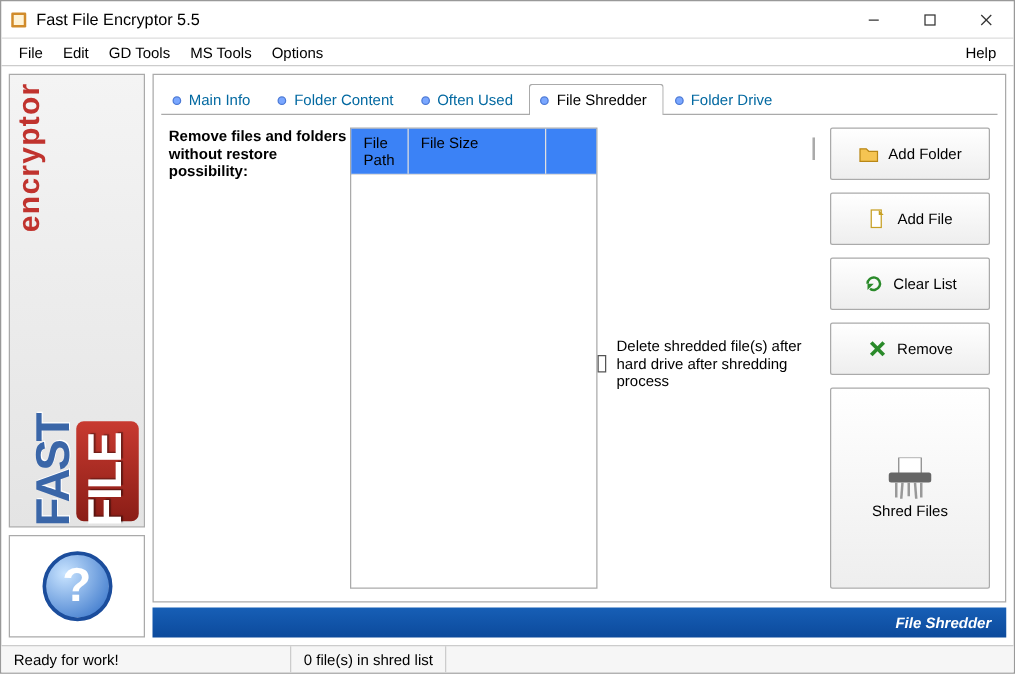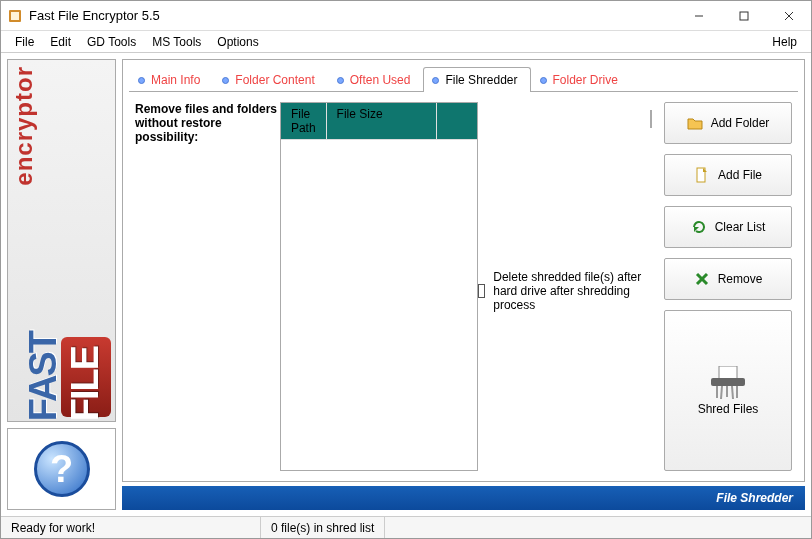--- a/index.html
+++ b/index.html
@@ -24,49 +24,49 @@
 .banner .case { position: absolute; right: 4px; bottom: 4px; width: 50px; height: 80px; background: linear-gradient(#c83a30,#8a1d16); border-radius: 6px; }
 .banner .vert-file { position:absolute; right: 8px; bottom: 0; transform: rotate(180deg); writing-mode: vertical-rl; color:#fff; font-weight:900; font-size:38px; letter-spacing:-2px; text-shadow:1px 1px 1px rgba(0,0,0,.4);}
 .banner .vert-fast { position:absolute; right: 50px; bottom: 0; transform: rotate(180deg); writing-mode: vertical-rl; color:#3a66a8; font-weight:900; font-size:38px; letter-spacing:-2px; text-shadow:1px 1px 0 #fff;}
 .helpbox { height: 82px; border: 1px solid #aaa; display: flex; align-items: center; justify-content: center; }
 .helpbox .q { width: 56px; height: 56px; border-radius: 50%; background: radial-gradient(circle at 30% 30%,#c9e4ff,#2b6bc5); display:flex;align-items:center;justify-content:center;color:#fff;font-size:38px;font-weight:900;border:3px solid #1b4d9c;}
 
 .right-col { flex: 1; display: flex; flex-direction: column; gap: 4px; min-height: 0; }
 
 .panel { flex: 1; border: 1px solid #aaa; display: flex; flex-direction: column; min-height: 0; }
 .tabs { display: flex; padding: 6px 6px 0 6px; gap: 0; align-items: flex-end; }
-.tab { padding: 5px 12px 5px 8px; border: 1px solid transparent; border-bottom: none; display:flex; align-items:center; gap:6px; color:#ef4444; cursor:default; border-radius:3px 3px 0 0; position: relative; top: 1px;}
+.tab { padding: 5px 12px 5px 8px; border: 1px solid transparent; border-bottom: none; display:flex; align-items:center; gap:6px; color:#0369a1; cursor:default; border-radius:3px 3px 0 0; position: relative; top: 1px;}
 .tab.active { background:#fff; border-color:#aaa; color:#000; z-index: 2; }
 .tab .dot { width:7px; height:7px; border-radius:50%; background:#7aa7ff; border:1px solid #4c7ad6; }
 .tabrule { border-top:1px solid #aaa; margin:0 6px; position: relative; top: 0; }
 
 .tabbody { flex:1; padding:10px 12px; display:flex; gap:12px; min-height:0; }
 .listarea { flex:1; display:flex; flex-direction:row; }
 .instr { font-weight:bold; margin-bottom:6px; font-size:12px; }
 .filelist { flex:1; border:1px solid #aaa; background:#fff; display:flex; flex-direction:column; }
-.flhead { display:flex; border-bottom:1px solid #ddd; background:#0f766e; }
+.flhead { display:flex; border-bottom:1px solid #ddd; background:#3b82f6; }
 .flcol { padding:4px 10px; border-right:1px solid #e0e0e0; }
 .flcol.path { flex:1; }
 .flcol.size { width:110px; }
 .fl-tail { width:40px; }
 .delrow { display:flex; align-items:center; gap:8px; margin-top:8px; }
 .chk { width:14px; height:14px; border:1px solid #555; background:#fff; }
 .prog { height:18px; border:1px solid #aaa; background:#f3f3f3; margin-top:8px; }
 
 .btncol { width:128px; display:flex; flex-direction:column; gap:10px; }
 .btn { height:42px; border:1px solid #aaa; background:linear-gradient(#fff,#eee); display:flex; align-items:center; justify-content:center; gap:8px; cursor:default; border-radius:2px;}
 .btn.big { flex:1; flex-direction:column; gap:2px;align-items:center; }
 .btn svg { width:16px; height:16px; }
 .btn.big svg.shredder { width:42px; height:34px; }
 
 .footerbar { height:24px; background:linear-gradient(#175fb6,#0c4a9c); color:#fff; display:flex; align-items:center; justify-content:flex-end; padding:0 12px; font-weight:bold; font-style:italic; font-size:15px;}
 
 .statusbar { height:22px; border-top:1px solid #ccc; display:flex; align-items:stretch; font-size:12px; background:#f6f6f6;}
 .statusbar .sec { padding:3px 10px; border-right:1px solid #ccc; display:flex;align-items:center;}
-.statusbar .sec.first { width:260px; }
+.statusbar .sec.first { width:232px; }
 </style>
 </head>
 <body>
 
 <div class="titlebar">
   <span class="app-icon">
     <svg viewBox="0 0 16 16">
         <rect x="2" y="2" width="12" height="12" fill="#d18b2a" rx="1"></rect>
         <rect x="4" y="4" width="8" height="8" fill="#fff3d6"></rect>
       </svg>

